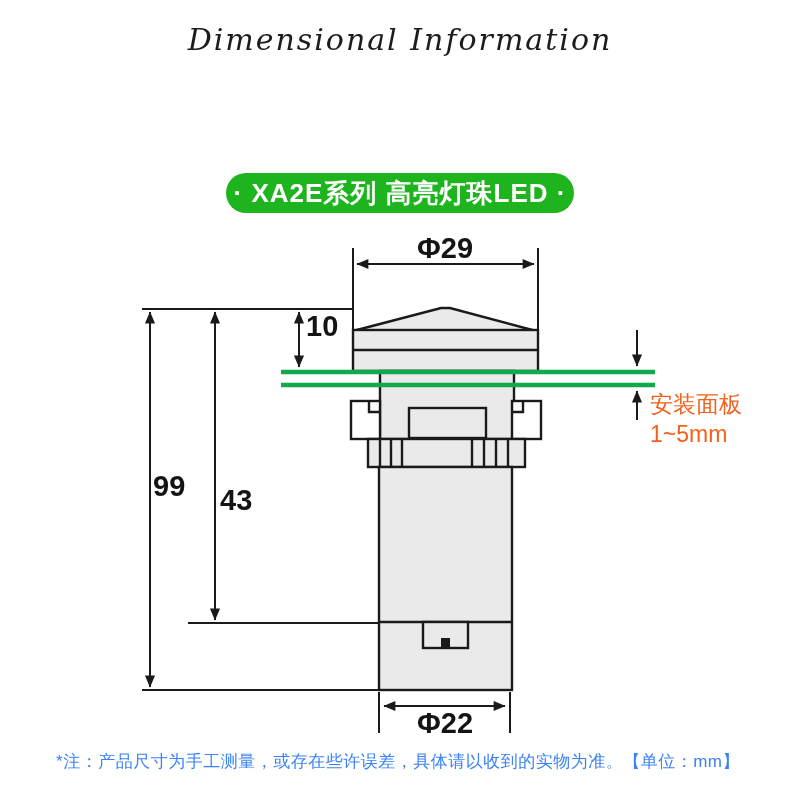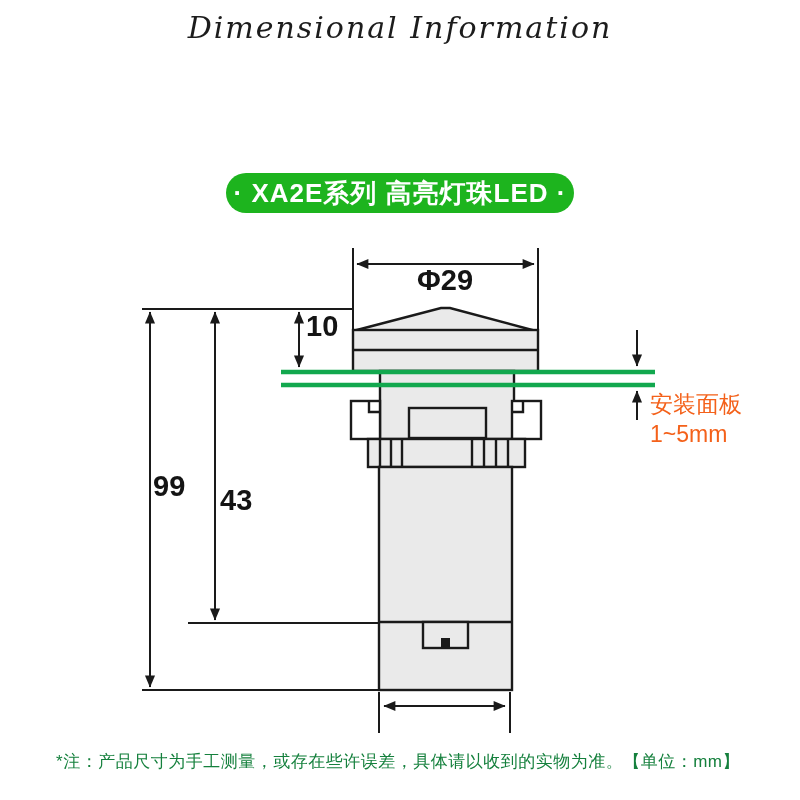--- a/index.html
+++ b/index.html
@@ -1,34 +1,34 @@
 <!DOCTYPE html>
 <html><head>
 <meta charset="utf-8">
 <style>
   html,body{margin:0;padding:0;background:#ffffff;}
   .page{position:relative;width:800px;height:800px;background:#ffffff;overflow:hidden;
         font-family:"Liberation Sans", sans-serif;color:#1a1a1a;}
-  .eyebrow{position:absolute;top:10px;left:0;width:800px;text-align:center;
+  .eyebrow{position:absolute;top:22px;left:0;width:800px;text-align:center;
            font-family:"DejaVu Serif", serif;font-style:italic;font-size:30px;
            letter-spacing:2px;color:#1c1c1c;}
   .title{position:absolute;top:72px;left:0;width:800px;text-align:center;margin:0;
          font-size:67px;font-weight:700;color:#0d0d0d;letter-spacing:1px;white-space:nowrap;}
   .title .p1{margin-right:16px;font-weight:700;}
   .title .p2{font-weight:900;}
   .badge{position:absolute;left:226px;top:173px;width:348px;height:40px;border-radius:21px;
          background:#1db41e;color:#ffffff;font-size:26px;font-weight:700;line-height:40px;
          text-align:center;letter-spacing:1px;white-space:nowrap;}
   .drawing{position:absolute;inset:0;}
   .drawing svg{position:absolute;left:0;top:0;}
   .lbl{position:absolute;font-size:29px;font-weight:600;color:#141414;line-height:1;white-space:nowrap;}
-  .lbl.center{width:110px;text-align:center;margin-top:32px;}
+  .lbl.center{width:110px;text-align:center;}
   .orange{position:absolute;font-size:23px;font-weight:400;color:#f4611a;line-height:1;white-space:nowrap;}
   .note{position:absolute;top:750px;left:0;width:796px;text-align:center;
-        font-size:17px;color:#15803d;letter-spacing:0.5px;white-space:nowrap;}
+        font-size:17px;color:#3b82f6;letter-spacing:0.5px;white-space:nowrap;}
   .part{fill:#eaeaea;stroke:#1a1a1a;stroke-width:2.4;}
   .whitepart{fill:#ffffff;stroke:#1a1a1a;stroke-width:2.4;}
   .ln{fill:none;stroke:#1a1a1a;stroke-width:2.4;}
   .dim{fill:none;stroke:#1a1a1a;stroke-width:2;}
   .greenln{fill:none;stroke:#12a84e;stroke-width:4.6;}
   .solid{fill:#1a1a1a;stroke:none;}
 </style>
 </head>
 <body>
 
@@ -115,18 +115,19 @@
       <g>
         <line class="dim" x1="637" y1="330" x2="637" y2="366" marker-end="url(#arr)"></line>
         <line class="dim" x1="637" y1="420" x2="637" y2="391" marker-end="url(#arr)"></line>
       </g>
     </svg>
 
     <div class="lbl center" style="left:390px;top:234px;">Φ29</div>
     <div class="lbl" style="left:306px;top:312px;">10</div>
     <div class="lbl" style="left:220px;top:439px;margin-top:47px;">43</div>
     <div class="lbl" style="left:153px;top:472px;">99</div>
+    <div class="lbl center" style="left:390px;top:709px;">Φ22</div>
     <div class="orange" style="left:650px;top:393px;">安装面板</div>
     <div class="orange" style="left:650px;top:423px;">1~5mm</div>
   </div>
 
   <div class="note">*注：产品尺寸为手工测量，或存在些许误差，具体请以收到的实物为准。【单位：mm】</div>
 </div>
 
 </body></html>

